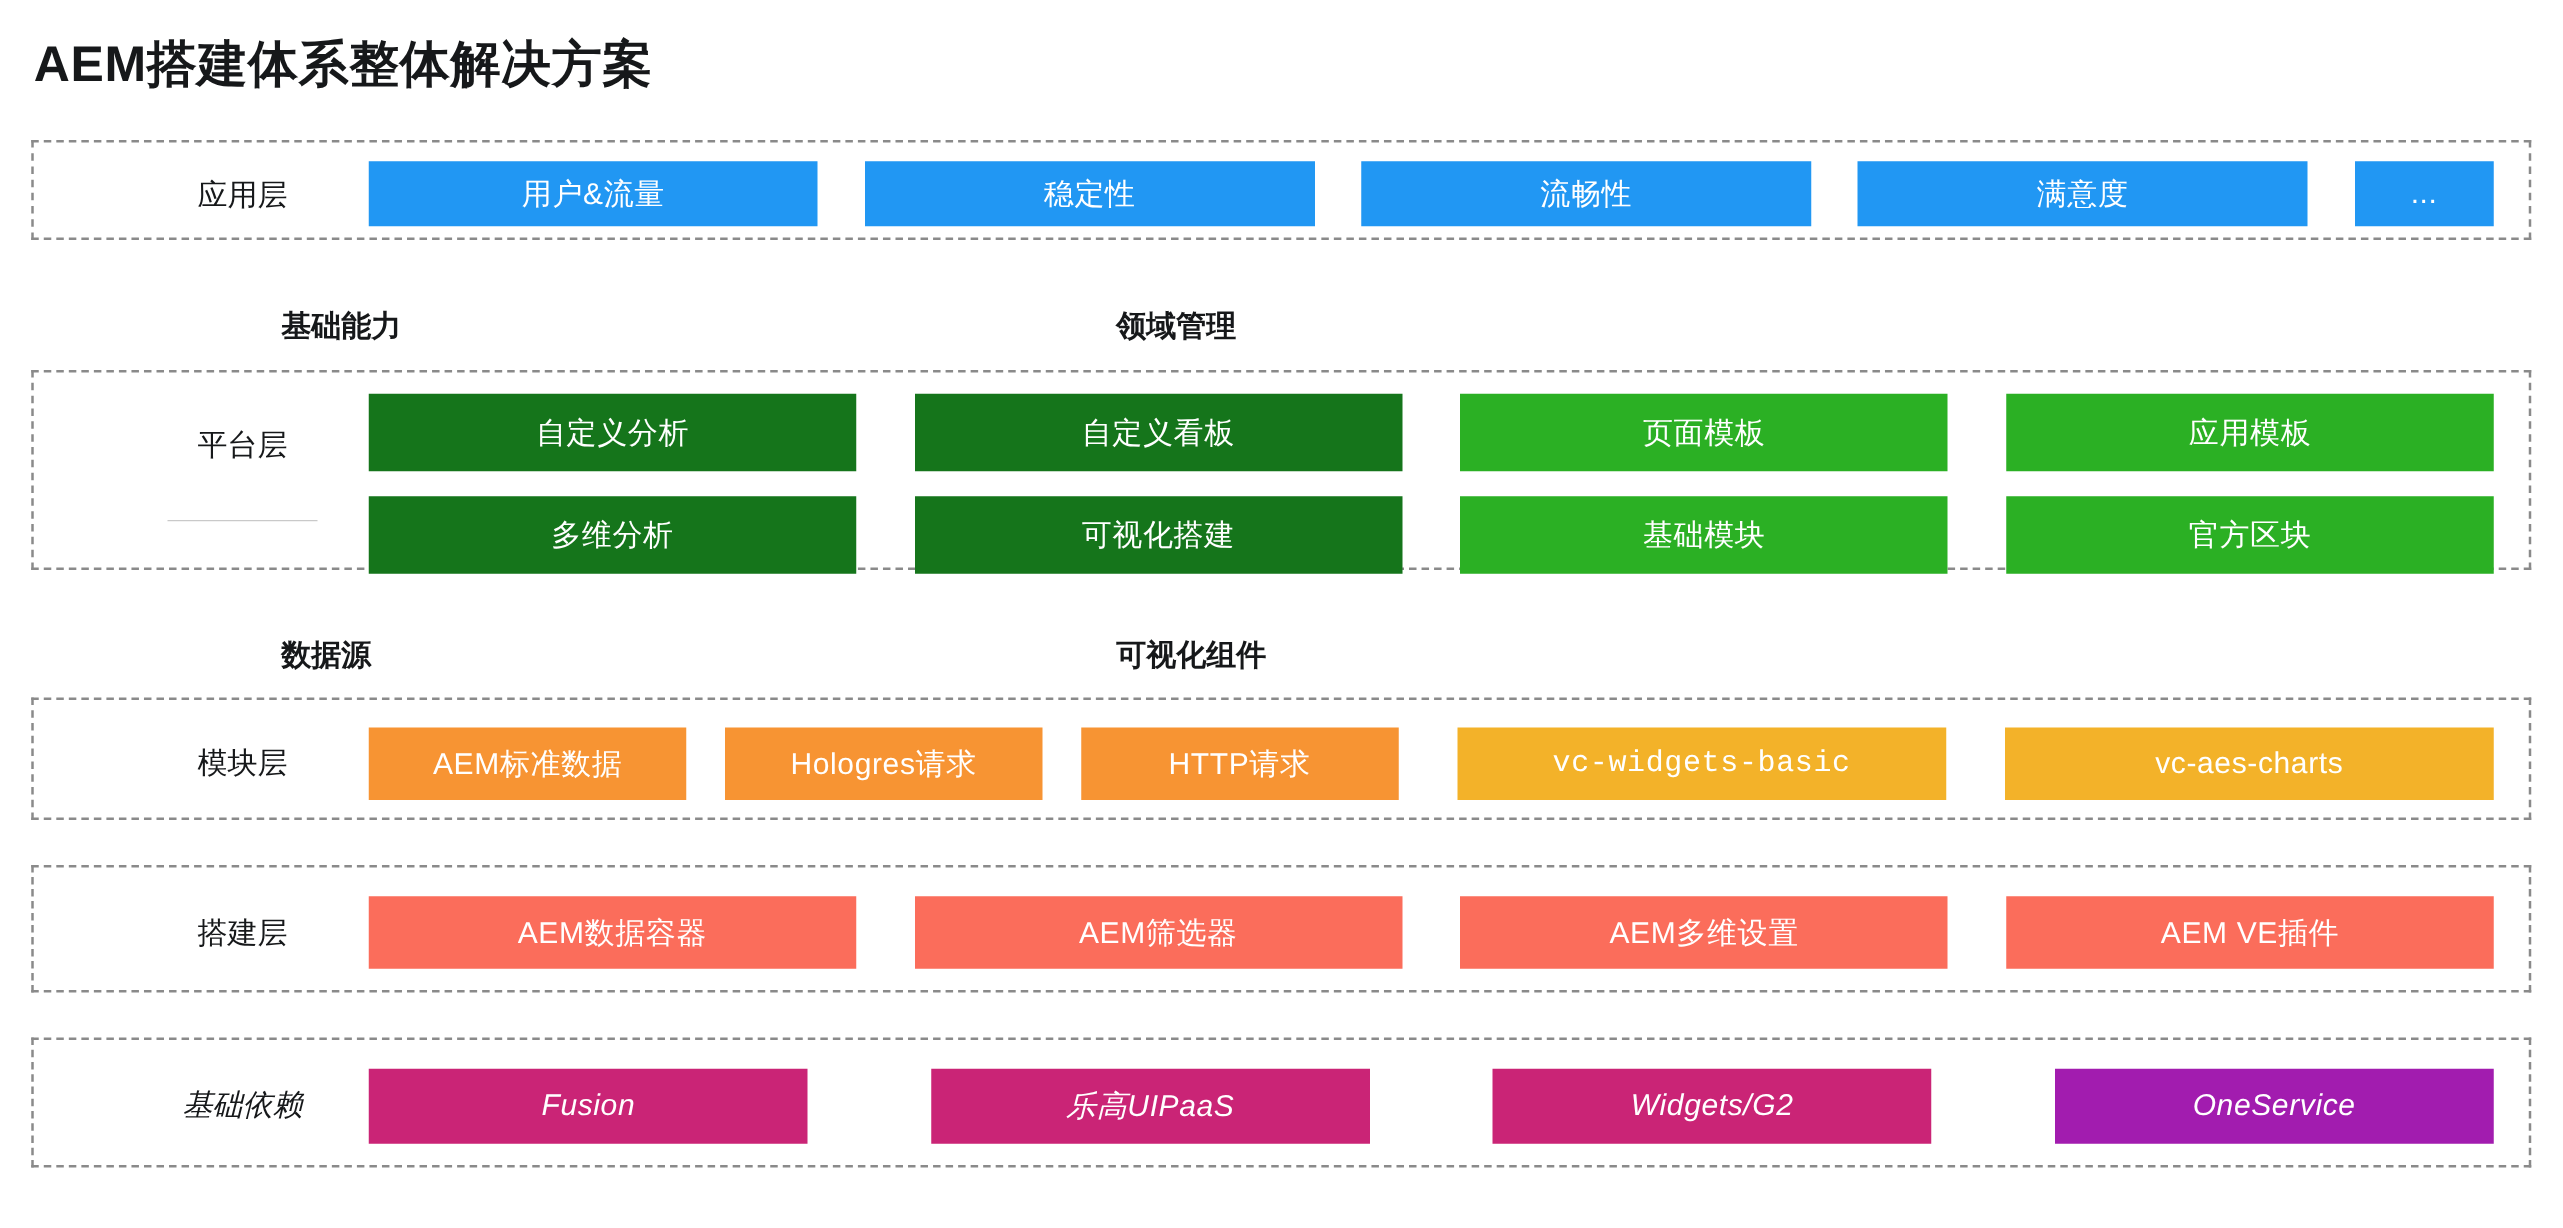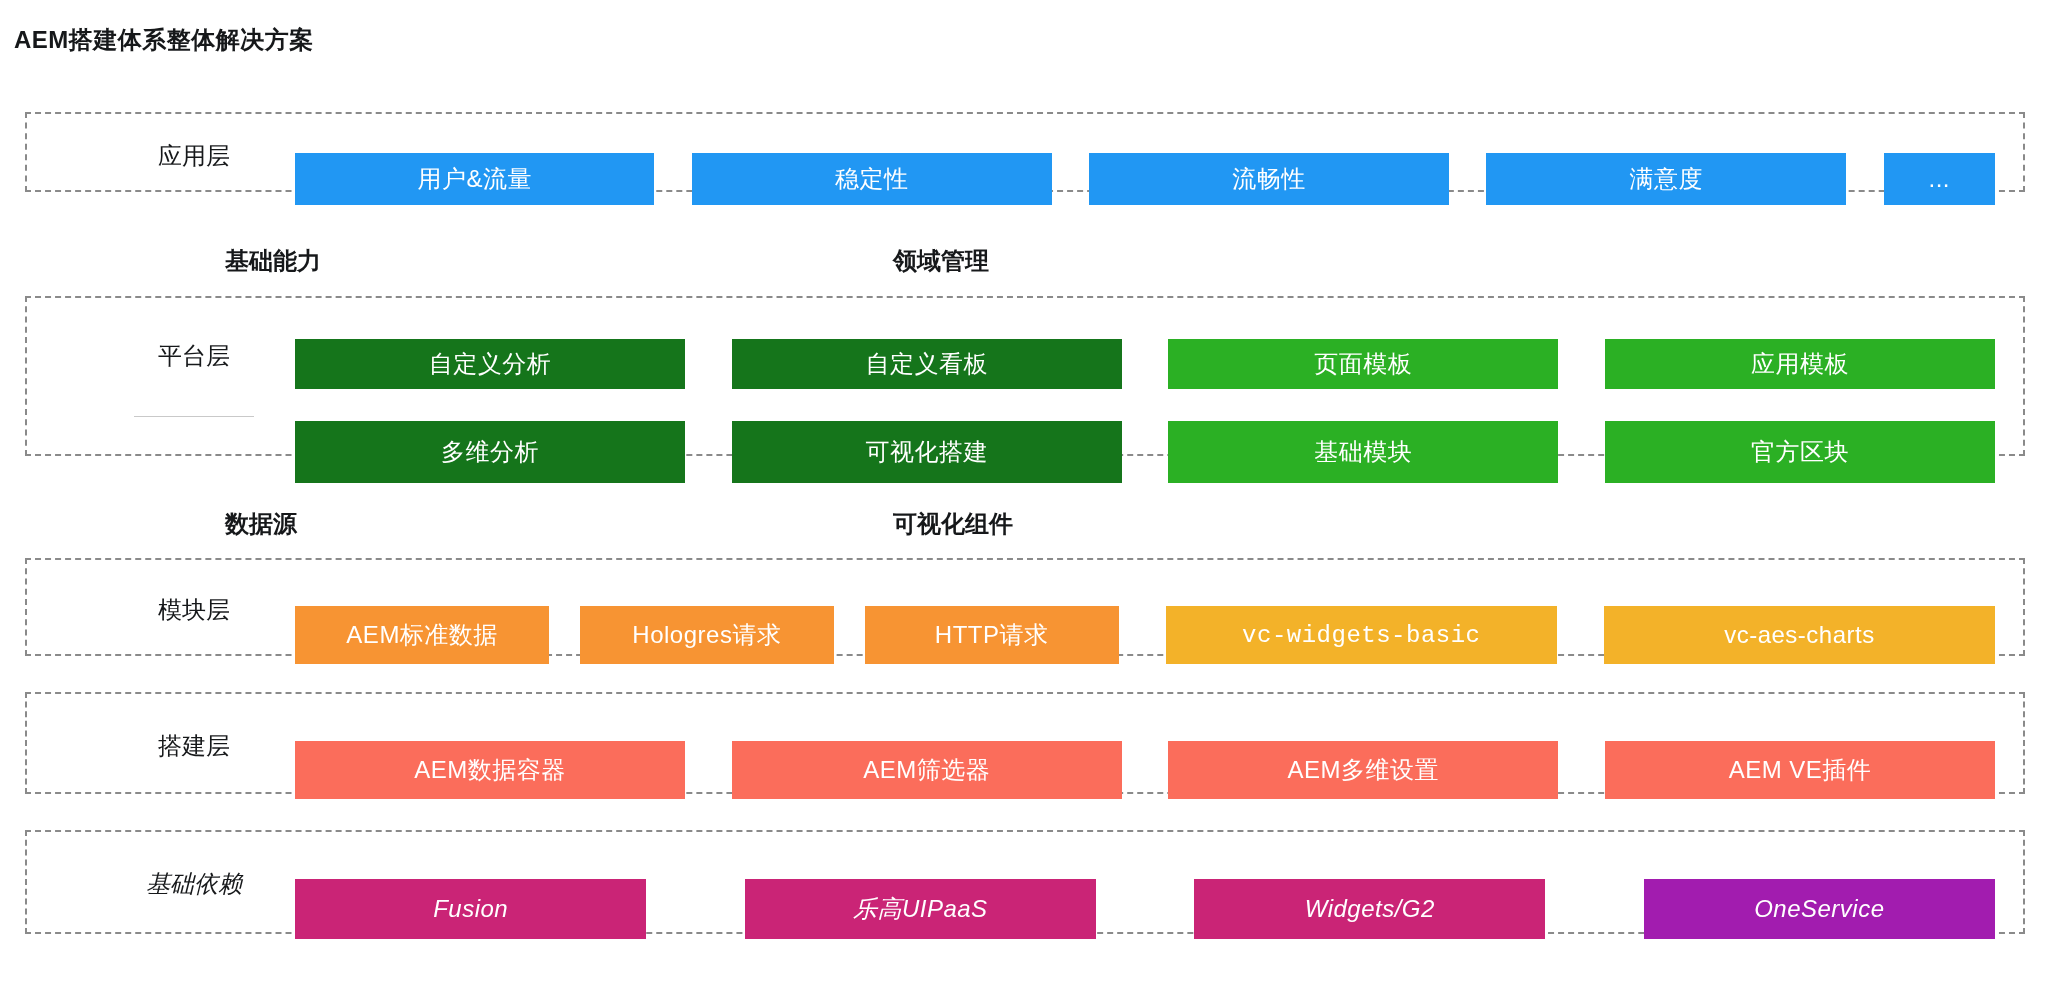--- a/index.html
+++ b/index.html
@@ -14,23 +14,23 @@
   #page {
     position: relative;
     width: 2050px;
     height: 982px;
     background: #ffffff;
   }
 
   
   .page-title {
     position: absolute;
-    left: 14px;
+    left: 27px;
     top: 24px;
-    font-size: 24px;
+    font-size: 40px;
     font-weight: bold;
     color: #16181a;
     letter-spacing: 0.5px;
     white-space: nowrap;
   }
 
   
   .layer {
     position: absolute;
     left: 25px;
@@ -64,21 +64,20 @@
     right: 28px;
     top: 0;
     bottom: 0;
   }
   .grid-row {
     position: absolute;
     left: 0;
     right: 0;
     display: flex;
     gap: 0;
-    margin-top: 24px;
   }
   .cell {
     display: flex;
     align-items: stretch;
   }
   .box {
     flex: 1 1 auto;
     display: flex;
     align-items: center;
     justify-content: center;
@@ -100,21 +99,21 @@
 
   
   
   #layer-app { top: 112px; height: 80px; }
   #layer-app .layer-label { top: 26px; }
   #layer-app .grid-row { top: 15px; height: 52px; }
 
   
   #layer-platform { top: 296px; height: 160px; }
   #layer-platform .layer-label { top: 42px; }
-  #layer-platform .grid-row.r1 { top: 17px; height: 50px; }
+  #layer-platform .grid-row.r1 { top: 17px; height: 62px; }
   #layer-platform .grid-row.r2 { top: 99px; height: 62px; }
 
   
   #layer-module { top: 558px; height: 98px; }
   #layer-module .layer-label { top: 34px; }
   #layer-module .grid-row { top: 22px; height: 58px; }
 
   
   #layer-build { top: 692px; height: 102px; }
   #layer-build .layer-label { top: 36px; }

